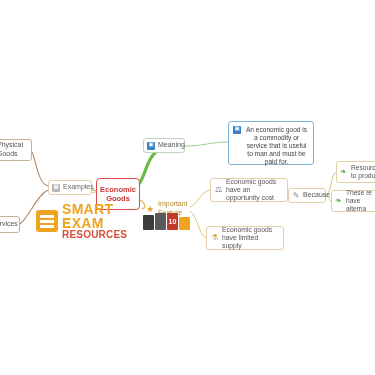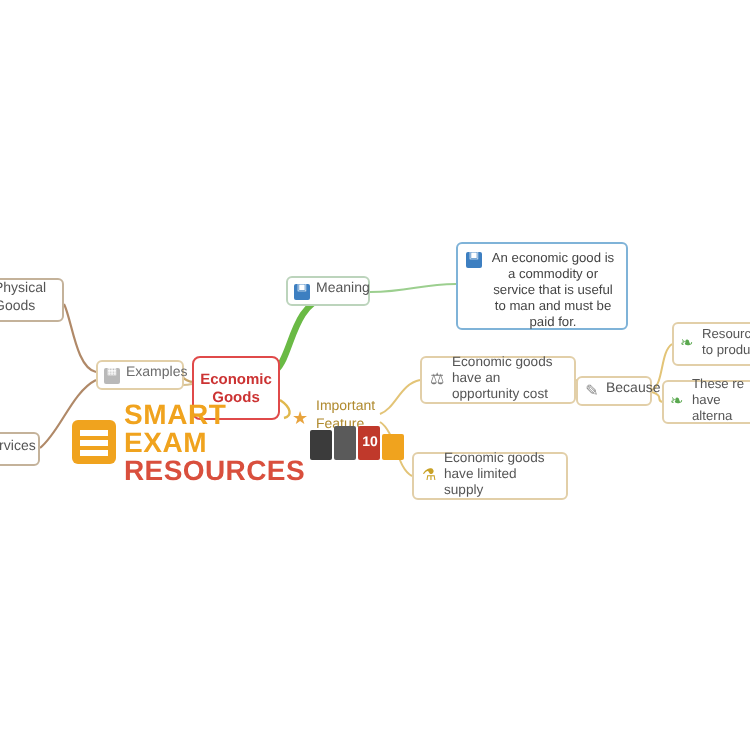--- a/index.html
+++ b/index.html
@@ -224,21 +224,21 @@
     margin-left: 4px;
     line-height: 1.0;
   }
   #wm-line1 {
     font-size: 14px;
     font-weight: bold;
     color: #f0a31e;
     letter-spacing: 0.3px;
   }
   #wm-line2 {
-    font-size: 14px;
+    font-size: 10px;
     font-weight: bold;
     color: #d94f3d;
     letter-spacing: 0.2px;
   }
   #wm-badges {
     margin-left: 3px;
     display: flex;
     align-items: flex-end;
     gap: 1px;
   }

